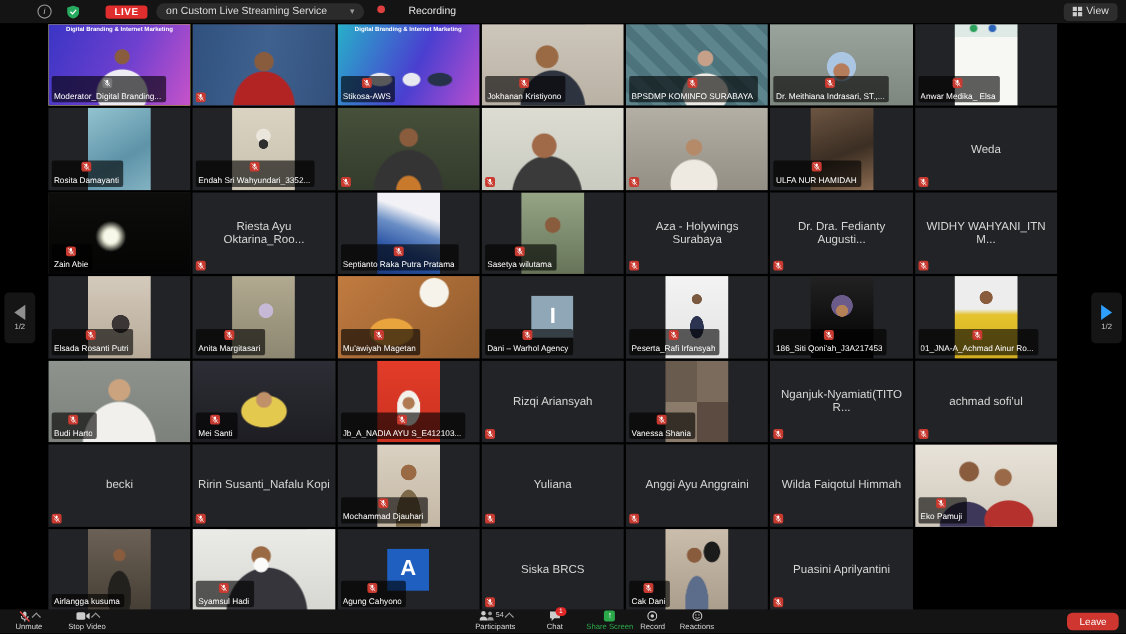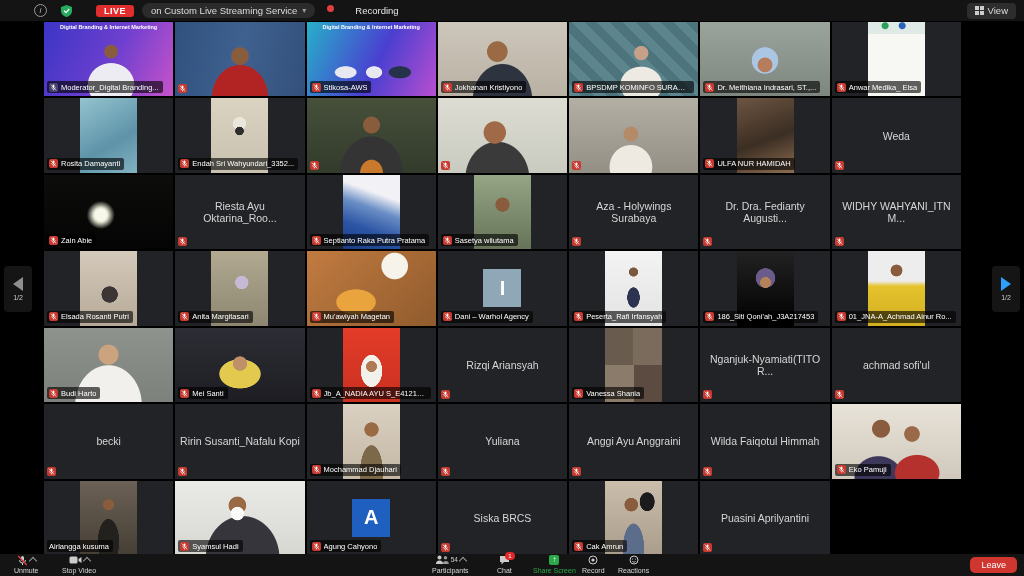--- a/index.html
+++ b/index.html
@@ -10,41 +10,41 @@
   }
   
   .topbar{position:absolute;top:0;left:0;right:0;height:21px;background:#141414;
     display:flex;align-items:center;box-sizing:border-box;padding:0 8px;z-index:20;}
   .info-ic{width:11px;height:11px;border:1px solid #9a9a9a;border-radius:50%;color:#bbb;
     font-size:8px;line-height:11px;text-align:center;font-style:italic;margin-left:26px;flex:0 0 auto;}
   .shield{margin-left:14px;flex:0 0 auto;}
   .live-badge{margin-left:24px;background:var(--live-red);color:#fff;font-size:9px;font-weight:bold;
     padding:1px 8px;border-radius:3px;letter-spacing:.5px;}
   .stream-pill{margin-left:8px;background:#2b2b2b;border-radius:10px;color:#ddd;font-size:9.5px;
-    padding:2px 9px;display:flex;align-items:center;gap:5px;}
+    padding:2px 9px;display:flex;align-items:center;gap:21px;}
   .stream-pill .caret{color:#9a9a9a;font-size:8px;}
   .recording{margin-left:12px;display:flex;align-items:flex-start;gap:21px;color:#e8e8e8;font-size:9.5px;font-weight:normal;}
   .recording .dot{width:7px;height:7px;border-radius:50%;background:var(--rec-red);}
   .view-btn{margin-left:auto;background:#2d2d2d;border-radius:4px;color:#ddd;font-size:9.5px;
     padding:2.5px 8px;display:flex;align-items:center;gap:4px;cursor:pointer;}
   
   .grid{position:absolute;left:44px;top:22px;width:917px;height:533px;
     display:grid;grid-template-columns:repeat(7,1fr);grid-template-rows:repeat(7,1fr);gap:2px;}
   .tile{position:relative;background:#222326;overflow:hidden;}
   .tile.active{outline:2px solid var(--active-border);outline-offset:-2px;z-index:3;}
   .video{position:absolute;inset:0;}
   .video.portrait{left:28%;right:28%;}
   .overlay-txt{position:absolute;top:2px;left:0;right:0;text-align:center;color:#fff;
     font-size:5.5px;font-weight:bold;white-space:nowrap;overflow:hidden;}
   .avatar{position:absolute;left:50%;top:50%;transform:translate(-50%,-50%);width:38px;height:38px;
     display:flex;align-items:center;justify-content:center;color:#fff;font-size:20px;font-weight:bold;}
   .center-name{position:absolute;inset:0;display:flex;align-items:center;justify-content:center;
     color:#d6d6d6;font-size:10.5px;padding:0 4px;text-align:center;}
   .badge{position:absolute;left:3px;bottom:3px;display:flex;align-items:center;gap:3px;
-    background:rgba(0,0,0,.62);border-radius:2px;padding:1.5px 4px 1.5px 2px;max-width:94%;box-sizing:border-box;}
+    background:rgba(0,0,0,.62);border-radius:2px;padding:1.5px 4px 1.5px 2px;max-width:94%;box-sizing:border-box;flex-direction:column;}
   .badge.icon-only{background:transparent;padding:0;}
   .badge .nm{color:#fff;font-size:7.5px;white-space:nowrap;overflow:hidden;text-overflow:ellipsis;}
   .mic-chip{width:9px;height:9px;border-radius:2px;background:var(--muted-red);flex:0 0 auto;
     display:flex;align-items:center;justify-content:center;}
   .mic-chip.white{background:rgba(255,255,255,.18);}
   
   .page-nav{position:absolute;top:266px;width:28px;height:46px;background:rgba(25,25,25,.85);
     border-radius:4px;display:flex;flex-direction:column;align-items:center;justify-content:center;
     gap:3px;z-index:15;cursor:pointer;}
   .page-nav.left{left:4px;}
@@ -726,21 +726,21 @@
       <div class="video portrait" style="background: radial-gradient(circle at 46% 32%, rgb(138, 92, 62) 0px, rgb(138, 92, 62) 11%, rgba(0, 0, 0, 0) 12%), radial-gradient(at 74% 28%, rgb(27, 27, 27) 0px, rgb(27, 27, 27) 12%, rgba(0, 0, 0, 0) 13%), radial-gradient(at 50% 92%, rgb(92, 108, 139) 0px, rgb(92, 108, 139) 26%, rgba(0, 0, 0, 0) 27%), linear-gradient(rgb(202, 189, 172), rgb(170, 157, 139));"></div>
       <div class="badge">
         <span class="mic-chip">
           <svg width="7" height="7" viewBox="0 0 10 10">
             <rect x="3.7" y="0.8" width="2.6" height="4.4" rx="1.3" fill="#fff"></rect>
             <path d="M2.3 4.5 a2.7 2.7 0 0 0 5.4 0" stroke="#fff" stroke-width="0.9" fill="none"></path>
             <line x1="5" y1="7.3" x2="5" y2="9.2" stroke="#fff" stroke-width="0.9"></line>
             <line x1="1.2" y1="0.8" x2="8.8" y2="9.2" stroke="#fff" stroke-width="1"></line>
           </svg>
         </span>
-        <span class="nm">Cak Amrun</span>
+        <span class="nm">Cak Dani</span>
       </div>
     </div>
     <div class="tile">
       <div class="center-name">Puasini Aprilyantini</div>
       <div class="badge icon-only">
         <span class="mic-chip">
           <svg width="7" height="7" viewBox="0 0 10 10">
             <rect x="3.7" y="0.8" width="2.6" height="4.4" rx="1.3" fill="#fff"></rect>
             <path d="M2.3 4.5 a2.7 2.7 0 0 0 5.4 0" stroke="#fff" stroke-width="0.9" fill="none"></path>
             <line x1="5" y1="7.3" x2="5" y2="9.2" stroke="#fff" stroke-width="0.9"></line>

